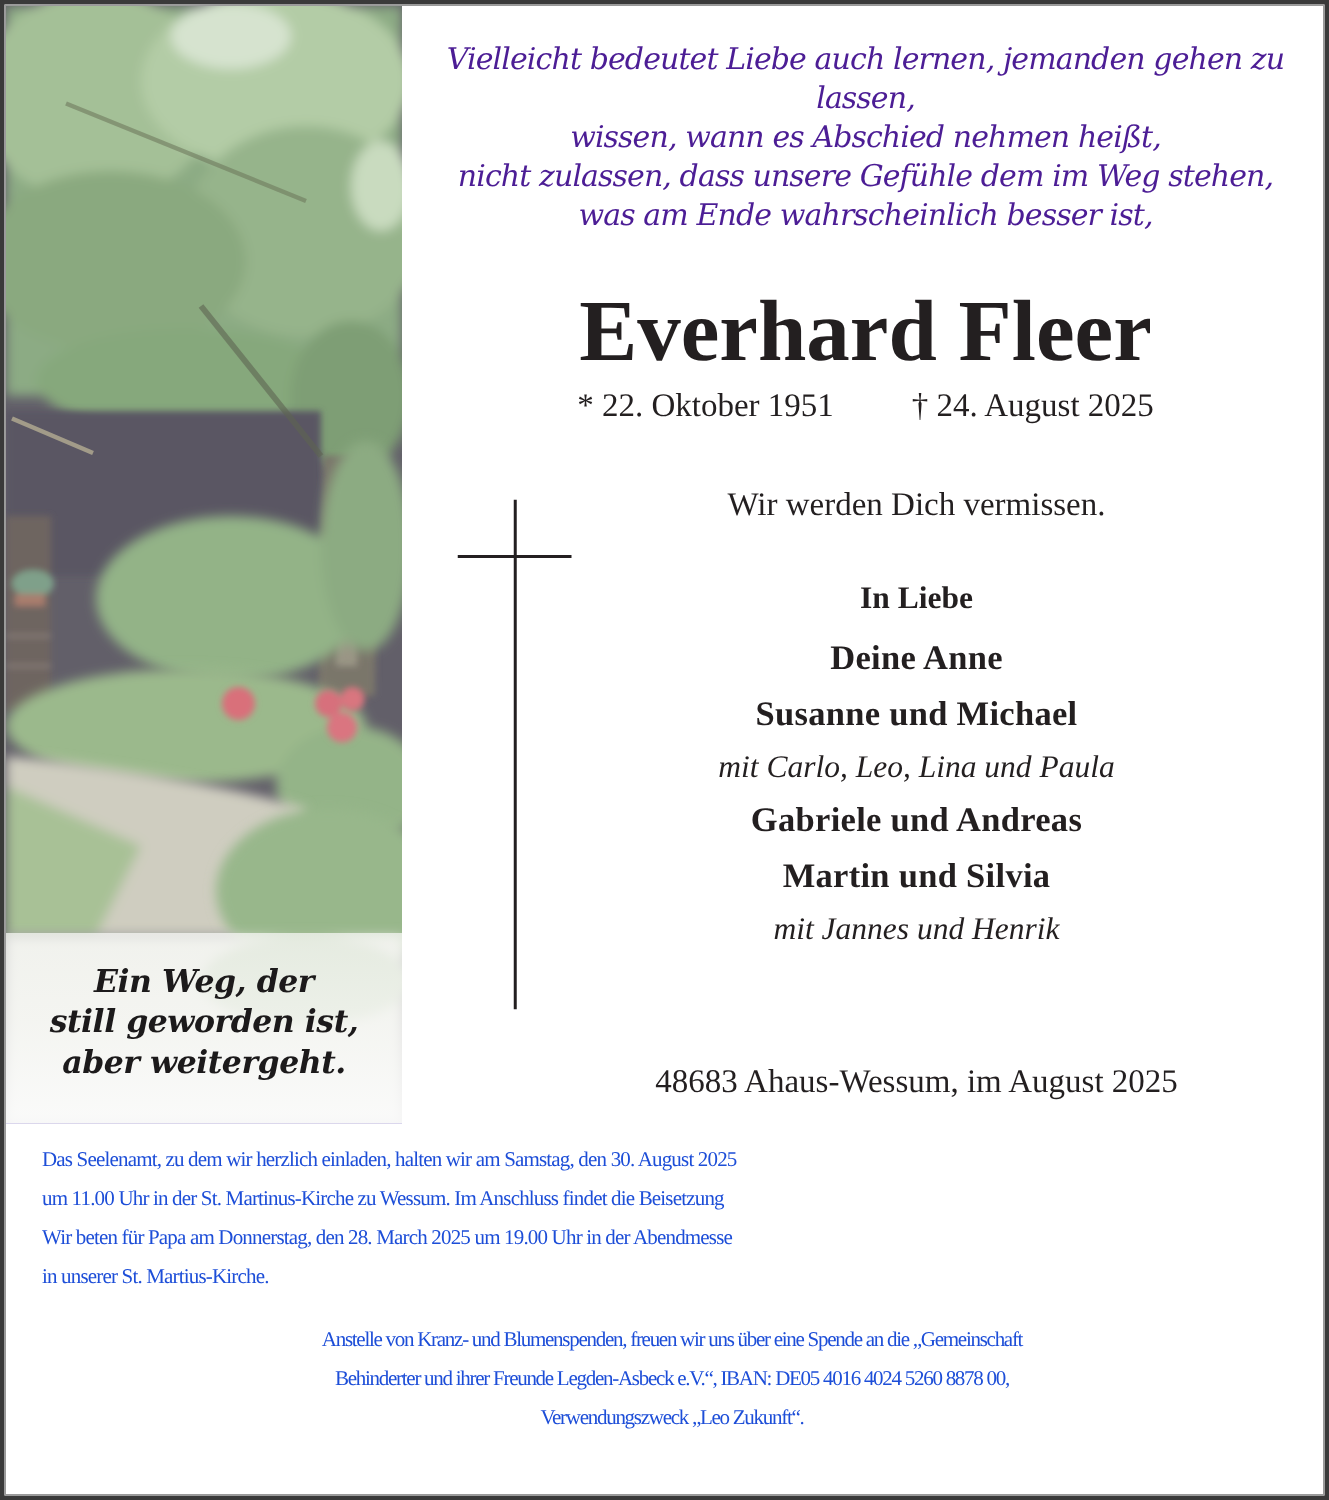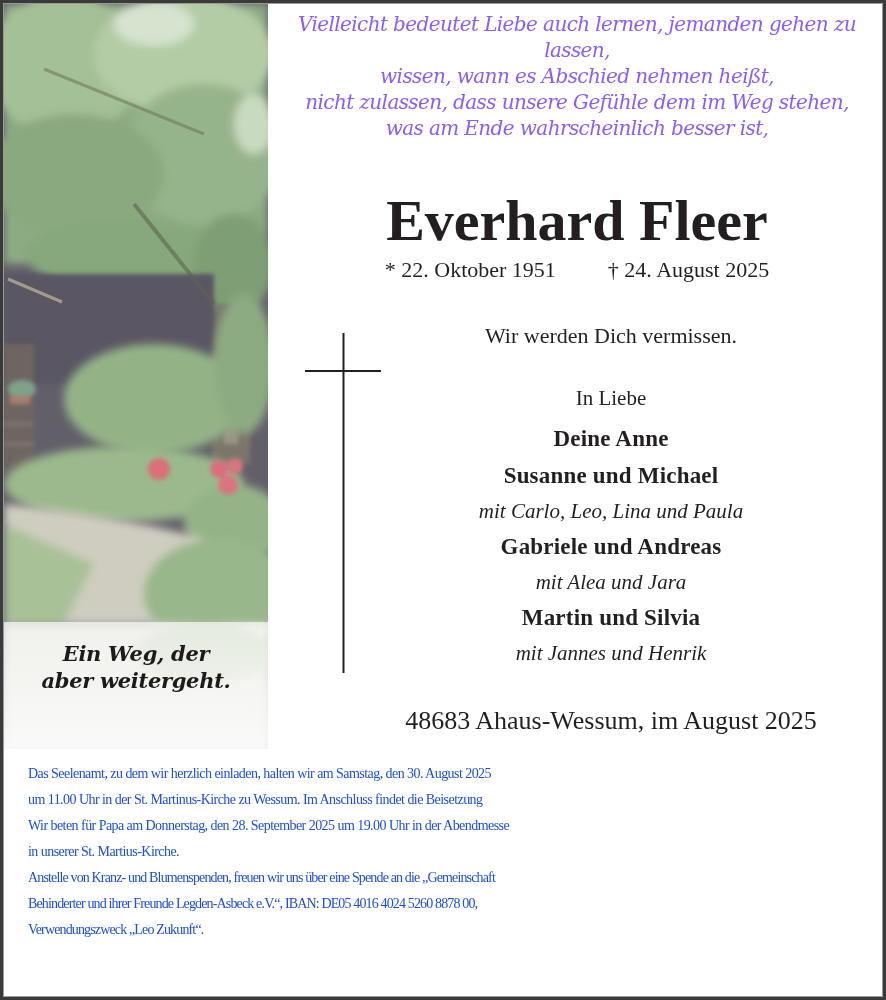--- a/index.html
+++ b/index.html
@@ -29,22 +29,22 @@
       position: absolute; left: 0; top: 636px; width: 264px;
       text-align: center; font-style: italic; font-weight: bold;
       font-size: 21px; line-height: 27px; color: #1c1a1b;
       font-family: "DejaVu Serif", "Liberation Serif", serif;
       letter-spacing: -0.3px;
     }
 
     
     .right { position: absolute; left: 268px; top: 0; width: 618px; }
     .poem {
-      position: absolute; left: 0; top: 8px; width: 612px; text-align: center;
-      font-style: italic; font-size: 20px; line-height: 26px; color: #8b5cf6;
+      position: absolute; left: 0; top: 23px; width: 612px; text-align: center;
+      font-style: italic; font-size: 20px; line-height: 26px; color: #4c1d95;
       font-family: "DejaVu Serif", "Liberation Serif", serif;
       letter-spacing: -0.6px;
     }
     .name {
       position: absolute; left: 0; top: 190px; width: 612px; text-align: center;
       font-weight: bold; font-size: 58px; line-height: 56px; color: #231f20;
       font-family: "Liberation Serif", serif;
     }
     .dates {
       position: absolute; left: 0; top: 252px; width: 612px; text-align: center;
@@ -52,33 +52,33 @@
     }
     .dates span { display: inline-block; }
     .dates .gap { width: 52px; }
 
     .cross { position: absolute; left: 302px; top: 330px; width: 78px; height: 340px; }
 
     .center-col {
       position: absolute; left: 130px; width: 420px; text-align: center;
     }
     .miss { top: 318px; font-size: 22px; line-height: 30px; }
-    .love { top: 380px; font-size: 21px; line-height: 30px; }
+    .love { top: 380px; font-size: 21px; line-height: 30px; font-weight: bold; }
     .family { top: 417px; }
     .family .bold { font-weight: bold; font-size: 23px; line-height: 37px; letter-spacing: 0.2px; }
     .family .sub { font-size: 21px; line-height: 34px; font-style: italic; }
-    .place { top: 702px; font-size: 26px; line-height: 32px; }
+    .place { top: 702px; font-size: 22px; line-height: 32px; }
 
     
     .body-text {
       position: absolute; left: 25px; top: 758px; width: 840px;
       font-size: 14px; line-height: 26px; letter-spacing: -0.55px; color: #1d4ed8;
     }
     .body-text p { white-space: nowrap; }
-    .body-text .p2 { margin-top: 0; letter-spacing: -0.85px; }
+    .body-text .p2 { margin-top: 16px; letter-spacing: -0.85px; text-align: center; }
   </style>
 </head>
 <body>
 
 <div class="page">
 
   <div class="photo">
     <svg width="264" height="745" viewBox="0 0 264 745">
       <defs>
         <filter id="blur2">
@@ -155,20 +155,21 @@
       </g>
 
       <g filter="url(#blur4)">
         <rect x="0" y="620" width="264" height="125" fill="#d8dcd0"></rect>
         <ellipse cx="200" cy="650" rx="70" ry="30" fill="#aec3a2"></ellipse>
       </g>
     </svg>
     <div class="photo-fade"></div>
     <div class="photo-caption">
       <div>Ein Weg, der</div>
+      <div>still geworden ist,</div>
       <div>aber weitergeht.</div>
     </div>
   </div>
 
   <div class="right">
     <div class="poem">
       <div>Vielleicht bedeutet Liebe auch lernen, jemanden gehen zu lassen,</div>
       <div>wissen, wann es Abschied nehmen heißt,</div>
       <div>nicht zulassen, dass unsere Gefühle dem im Weg stehen,</div>
       <div>was am Ende wahrscheinlich besser ist,</div>
@@ -180,38 +181,37 @@
 
     <div class="center-col miss">Wir werden Dich vermissen.</div>
 
     <div class="center-col love">In Liebe</div>
 
     <div class="center-col family">
       <div class="bold">Deine Anne</div>
       <div class="bold">Susanne und Michael</div>
       <div class="sub">mit Carlo, Leo, Lina und Paula</div>
       <div class="bold">Gabriele und Andreas</div>
-      <div class="sub">mit Alea und Jara</div>
       <div class="bold">Martin und Silvia</div>
       <div class="sub">mit Jannes und Henrik</div>
     </div>
 
     <div class="center-col place">48683 Ahaus-Wessum, im August 2025</div>
   </div>
 
   <svg class="cross" viewBox="0 0 78 340">
     <line x1="38.5" y1="0" x2="38.5" y2="340" stroke="#231f20" stroke-width="2"></line>
     <line x1="0" y1="38" x2="76" y2="38" stroke="#231f20" stroke-width="2"></line>
   </svg>
 
   <div class="body-text">
     <div class="p1">
       <p>Das Seelenamt, zu dem wir herzlich einladen, halten wir am Samstag, den 30. August 2025</p>
       <p>um 11.00 Uhr in der St. Martinus-Kirche zu Wessum. Im Anschluss findet die Beisetzung</p>
-      <p>Wir beten für Papa am Donnerstag, den 28. September 2025 um 19.00 Uhr in der Abendmesse</p>
+      <p>Wir beten für Papa am Donnerstag, den 28. March 2025 um 19.00 Uhr in der Abendmesse</p>
       <p>in unserer St. Martius-Kirche.</p>
     </div>
     <div class="p2">
       <p>Anstelle von Kranz- und Blumenspenden, freuen wir uns über eine Spende an die „Gemeinschaft</p>
       <p>Behinderter und ihrer Freunde Legden-Asbeck e.V.“, IBAN: DE05 4016 4024 5260 8878 00,</p>
       <p>Verwendungszweck „Leo Zukunft“.</p>
     </div>
   </div>
 
 </div>

